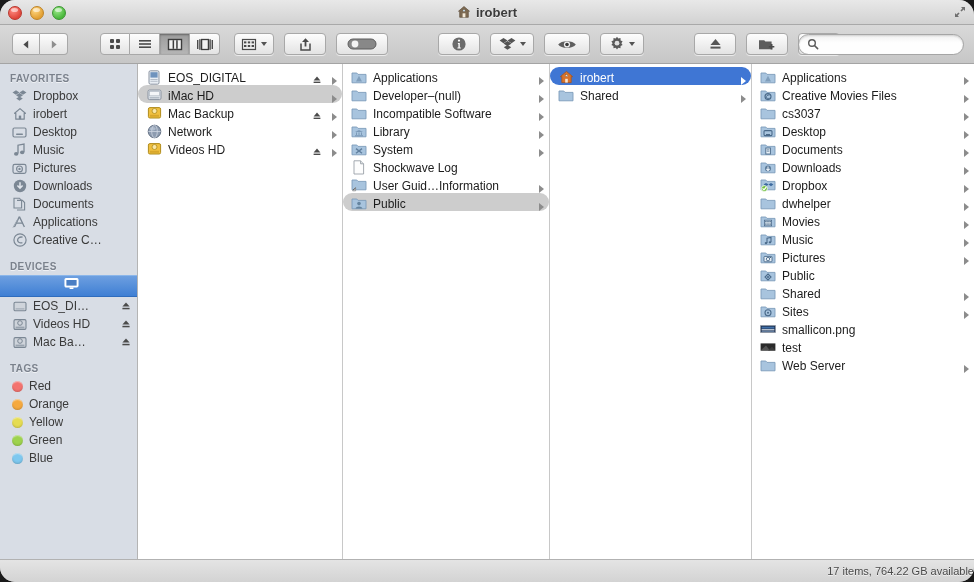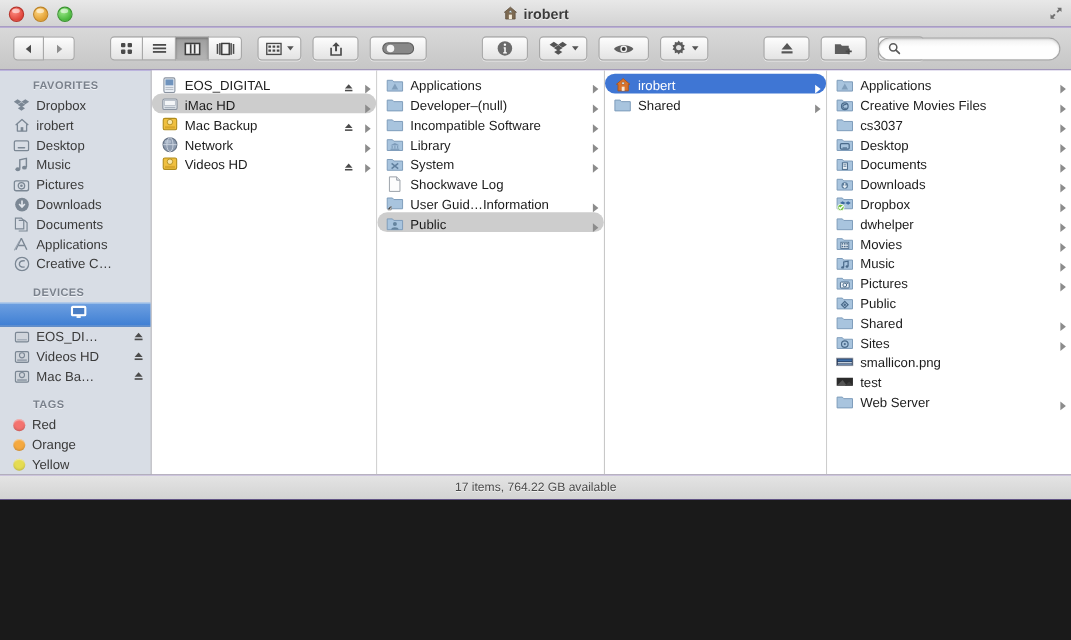--- a/index.html
+++ b/index.html
@@ -5,25 +5,26 @@
 <style>
   html,body{margin:0;padding:0;}
   body{
     width:974px;height:582px;overflow:hidden;
     font-family:"Liberation Sans",sans-serif;
     font-size:12px;
     background:#1a1a1a;
     -webkit-font-smoothing:antialiased;
   }
   .window{
-    position:relative;width:974px;height:454px;
-    background:#8b5cf6;
+    position:relative;width:974px;height:582px;
+    background:#a3a3a3;
     display:flex;flex-direction:column;
     overflow:hidden;
     box-sizing:border-box;
+    border-radius:15px;
   }
 
   
   .titlebar{
     height:24px;min-height:24px;position:relative;
     background:linear-gradient(to bottom,#e8e8e8 0%,#d2d2d2 100%);
     border-bottom:1px solid #a9a9a9;
     display:flex;align-items:center;
   }
   .traffic{position:absolute;left:8px;top:6px;display:flex;gap:8px;}
@@ -98,21 +99,20 @@
     width:138px;min-width:138px;
     background:#d8dde5;
     border-right:1px solid #b4b4b4;
     overflow:hidden;position:relative;
     padding-top:4px;box-sizing:border-box;
   }
   .sbhead{
     font-size:10px;font-weight:bold;color:#7a818c;letter-spacing:.4px;
     padding:5px 0 3px 10px;text-transform:uppercase;
     text-shadow:0 1px 0 rgba(255,255,255,.6);
-    margin-left:20px;
   }
   .sbrow{
     height:18px;display:flex;align-items:center;gap:6px;
     padding:0 6px 0 12px;font-size:12px;color:#3a3a3a;
     white-space:nowrap;position:relative;
   }
   .sbrow.sel{
     background:linear-gradient(to bottom,#6d9fe0 0%,#3f7fd4 100%);
     color:#fff;font-weight:bold;
     text-shadow:0 1px 0 rgba(0,0,0,.25);
@@ -151,21 +151,21 @@
     border-left:5px solid #8c8c8c;}
   .crow.sel-gray{background:#cdcdcd;border-radius:9px;}
   .crow.sel-blue{background:#3f76d4;border-radius:9px;color:#fff;}
   .crow.sel-blue .carrow{border-left-color:#fff;}
 
   
   .statusbar{
     height:22px;min-height:22px;
     background:linear-gradient(to bottom,#e4e4e4,#d3d3d3);
     border-top:1px solid #b2b2b2;
-    display:flex;align-items:center;justify-content:center;
+    display:flex;align-items:center;justify-content:flex-end;
     font-size:11px;color:#4a4a4a;text-shadow:0 1px 0 rgba(255,255,255,.65);
   }
   svg{display:block;}
 </style>
 </head>
 <body>
 
 <div class="window">
 
   <div class="titlebar">

